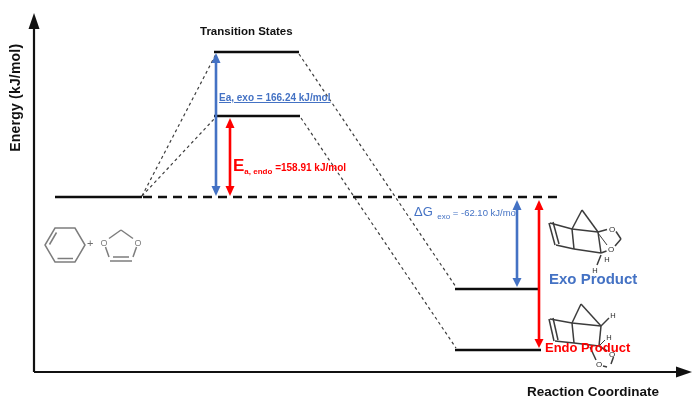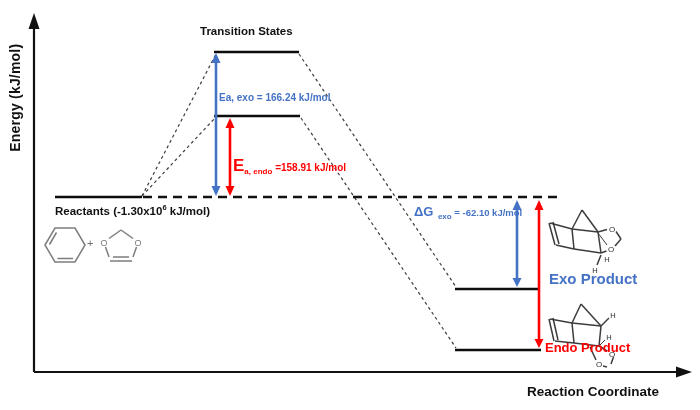--- a/index.html
+++ b/index.html
@@ -11,28 +11,28 @@
   svg.diagram { position:absolute; left:0; top:0; }
   .lbl { position:absolute; white-space:nowrap; line-height:1.1; }
   .blue { color:#4472C4; }
   .red  { color:#FF0000; }
   .ylab {
     left:-64px; top:90px; width:160px; text-align:center;
     transform:rotate(-90deg); font-size:14px; font-weight:bold; color:#111;
     letter-spacing:.2px;
   }
   .ts-label { left:200px; top:25px; width:112px; text-align:left; font-size:11.5px; font-weight:bold; color:#111; }
-  .ea-exo { left:219px; top:92px; font-size:10px; font-weight:bold; }
+  .ea-exo { left:219px; top:92px; font-size:10px; font-weight:bold;text-decoration:underline; }
   .ea-endo { left:233px; top:157px; font-weight:bold; }
   .ea-endo .bigE { font-size:17px; }
   .ea-endo .sub { font-size:8px; position:relative; top:3px; }
   .ea-endo .val { font-size:10px; }
   .reactants { left:55px; top:204px; font-size:11.5px; font-weight:bold; color:#111; }
   .reactants sup { font-size:7.5px; }
-  .dg { font-weight:bold; }
+  .dg { font-weight:normal; }
   .dg .sym { font-size:13px; }
   .dg .sub { font-size:8px; position:relative; top:3px; }
   .dg .val { font-size:9.5px; }
   .dg-exo { left:414px; top:202px; }
   .dg-endo { left:432px; top:293px; }
   .exo-prod { left:549px; top:271px; font-size:15px; font-weight:bold; }
   .endo-prod { left:545px; top:341px; font-size:13px; font-weight:bold; }
   .xlab { left:527px; top:385px; font-size:13.5px; font-weight:bold; color:#111; }
   .plus { left:87px; top:237px; font-size:11px; color:#6f6f6f; }
 </style>
@@ -160,23 +160,20 @@
   <div class="lbl ylab">Energy (kJ/mol)</div>
 
   <div class="lbl ts-label">Transition States</div>
 
   <div class="lbl ea-exo blue">Ea, exo = 166.24 kJ/mol</div>
 
   <div class="lbl ea-endo red">
     <span class="bigE">E</span><span class="sub">a, endo</span><span class="val"> =158.91 kJ/mol</span>
   </div>
 
-  <div class="lbl reactants">
-    <span>Reactants (-1.30x10</span><sup>6</sup><span> kJ/mol)</span>
-  </div>
 
   <div class="lbl plus">+</div>
 
   <div class="lbl dg dg-exo blue">
     <span class="sym">ΔG</span> <span class="sub">exo</span><span class="val"> = -62.10 kJ/mol</span>
   </div>
 
 
   <div class="lbl exo-prod blue">Exo Product</div>
   <div class="lbl xlab">Reaction Coordinate</div>

